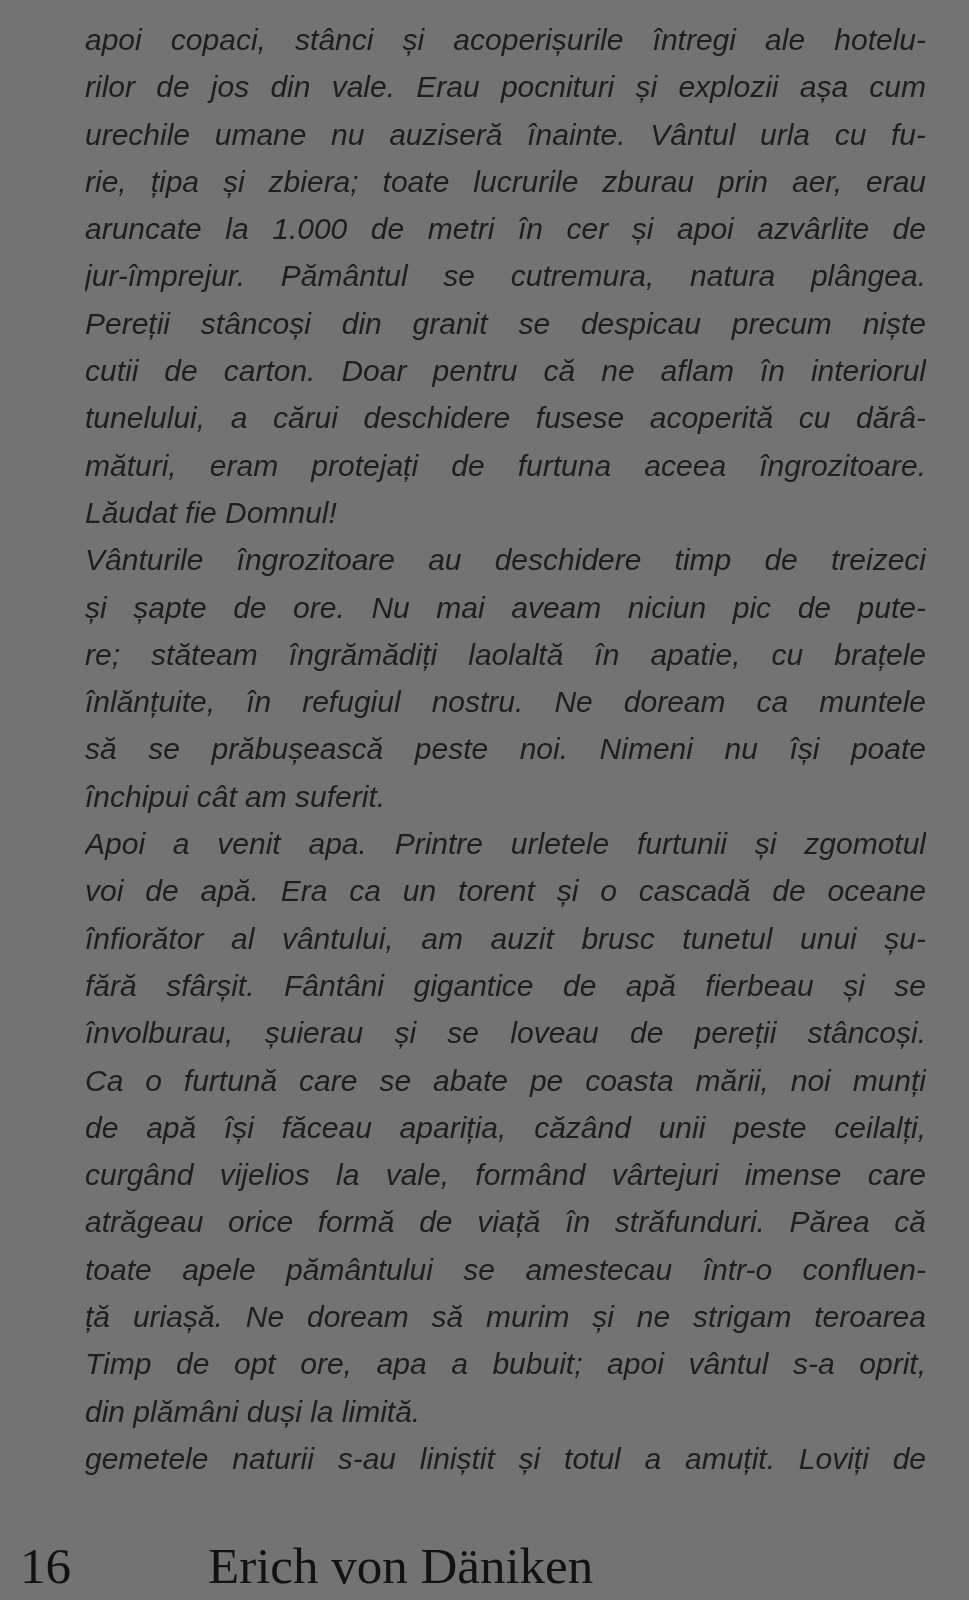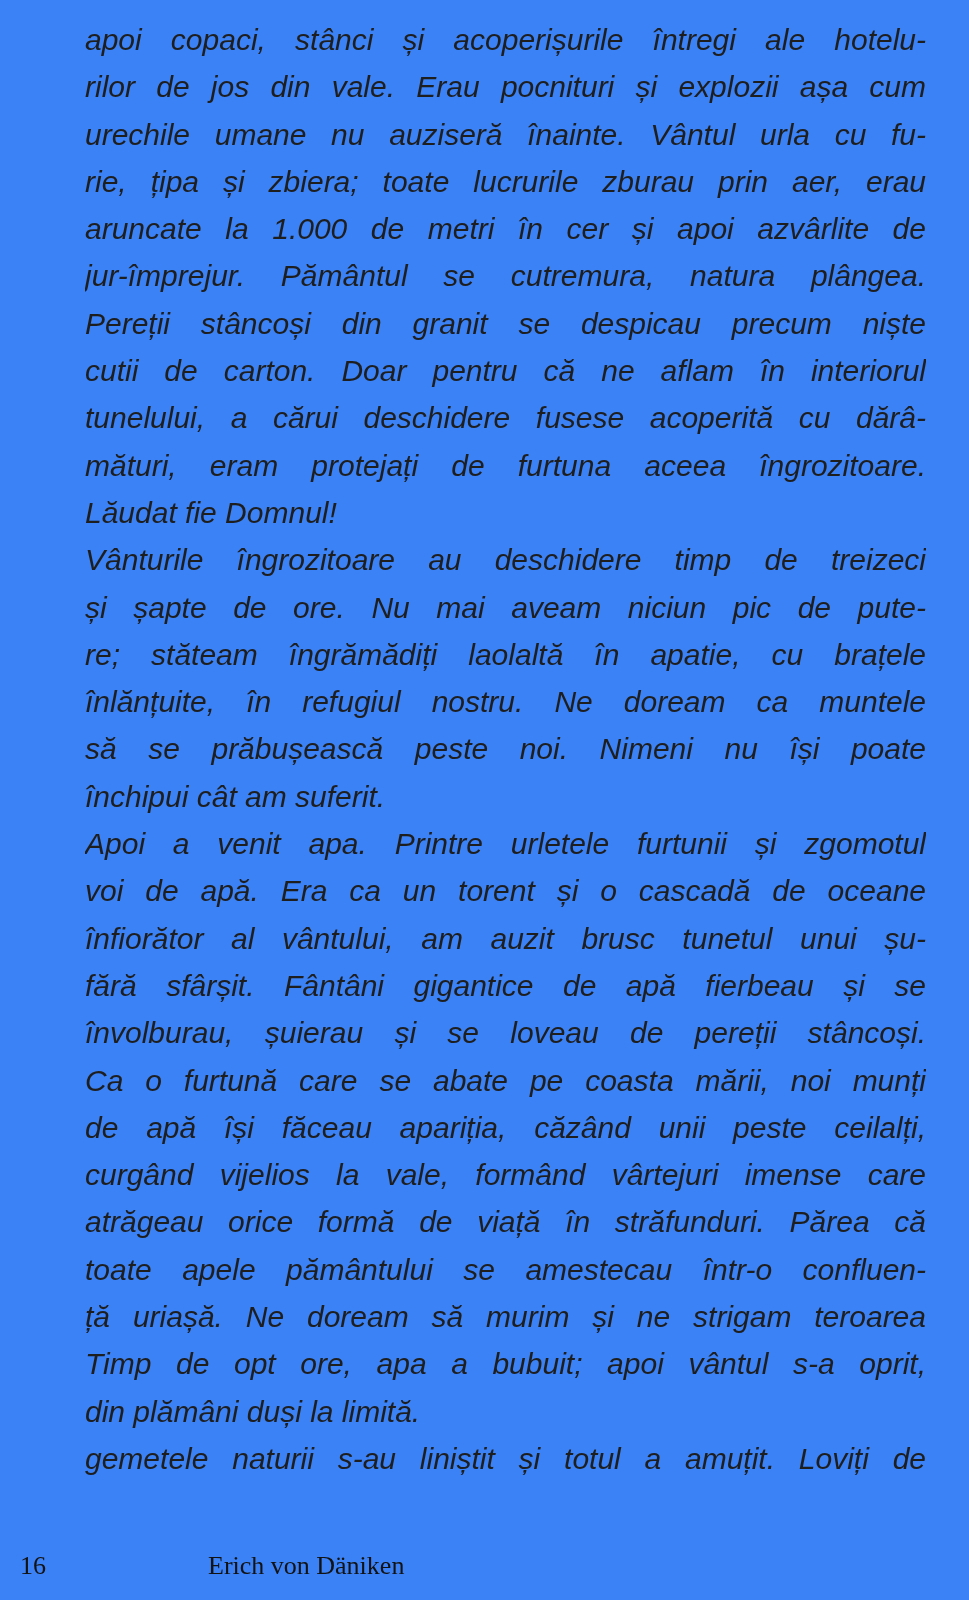--- a/index.html
+++ b/index.html
@@ -4,21 +4,21 @@
 <style>
   html, body {
     margin: 0;
     padding: 0;
     background: #ffffff;
   }
   #page {
     position: relative;
     width: 969px;
     height: 1600px;
-    background: #3b82f6;
+    background: #737373;
     overflow: hidden;
     font-family: "Liberation Sans", sans-serif;
   }
   #body-text {
     position: absolute;
     left: 85px;
     top: 16px;
     width: 841px;
     color: #1e1e1e;
     font-style: italic;
@@ -41,21 +41,21 @@
   }
   #footer {
     position: absolute;
     left: 0;
     top: 1543px;
     width: 969px;
     height: 50px;
     font-family: "Liberation Serif", serif;
     font-style: normal;
     font-weight: 400;
-    font-size: 26px;
+    font-size: 51px;
     line-height: 46px;
     color: #121212;
   }
   #footer .pagenum {
     position: absolute;
     left: 20px;
     top: 0;
   }
   #footer .author {
     position: absolute;

